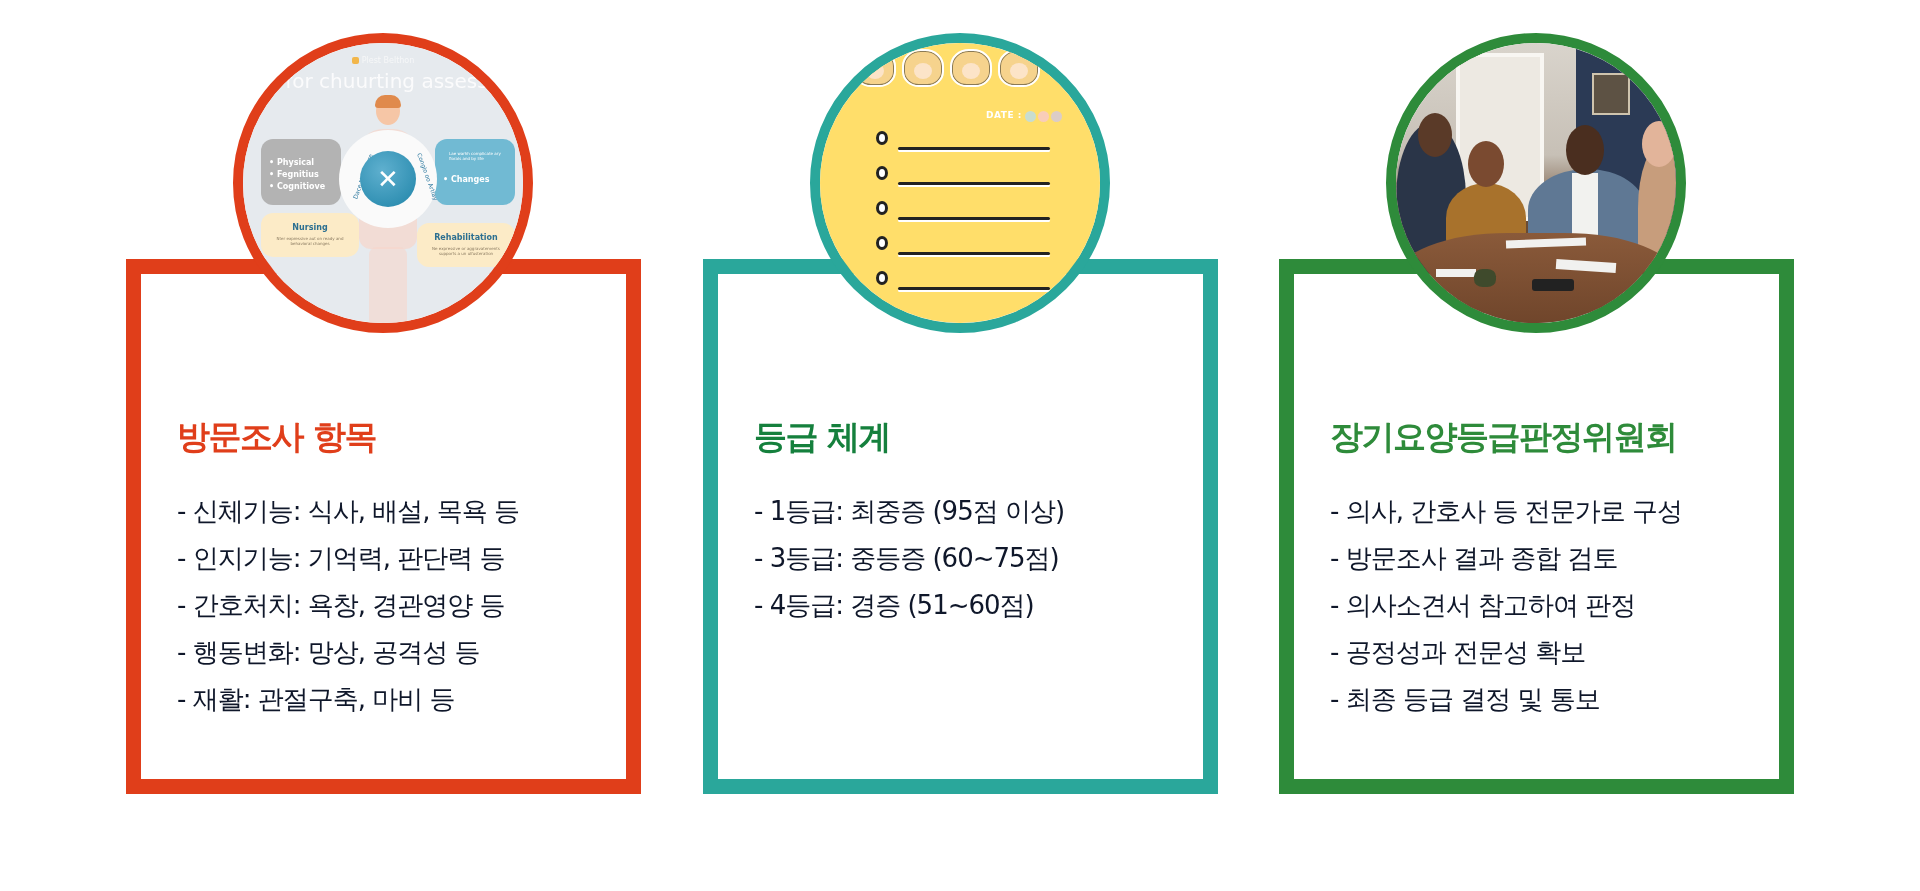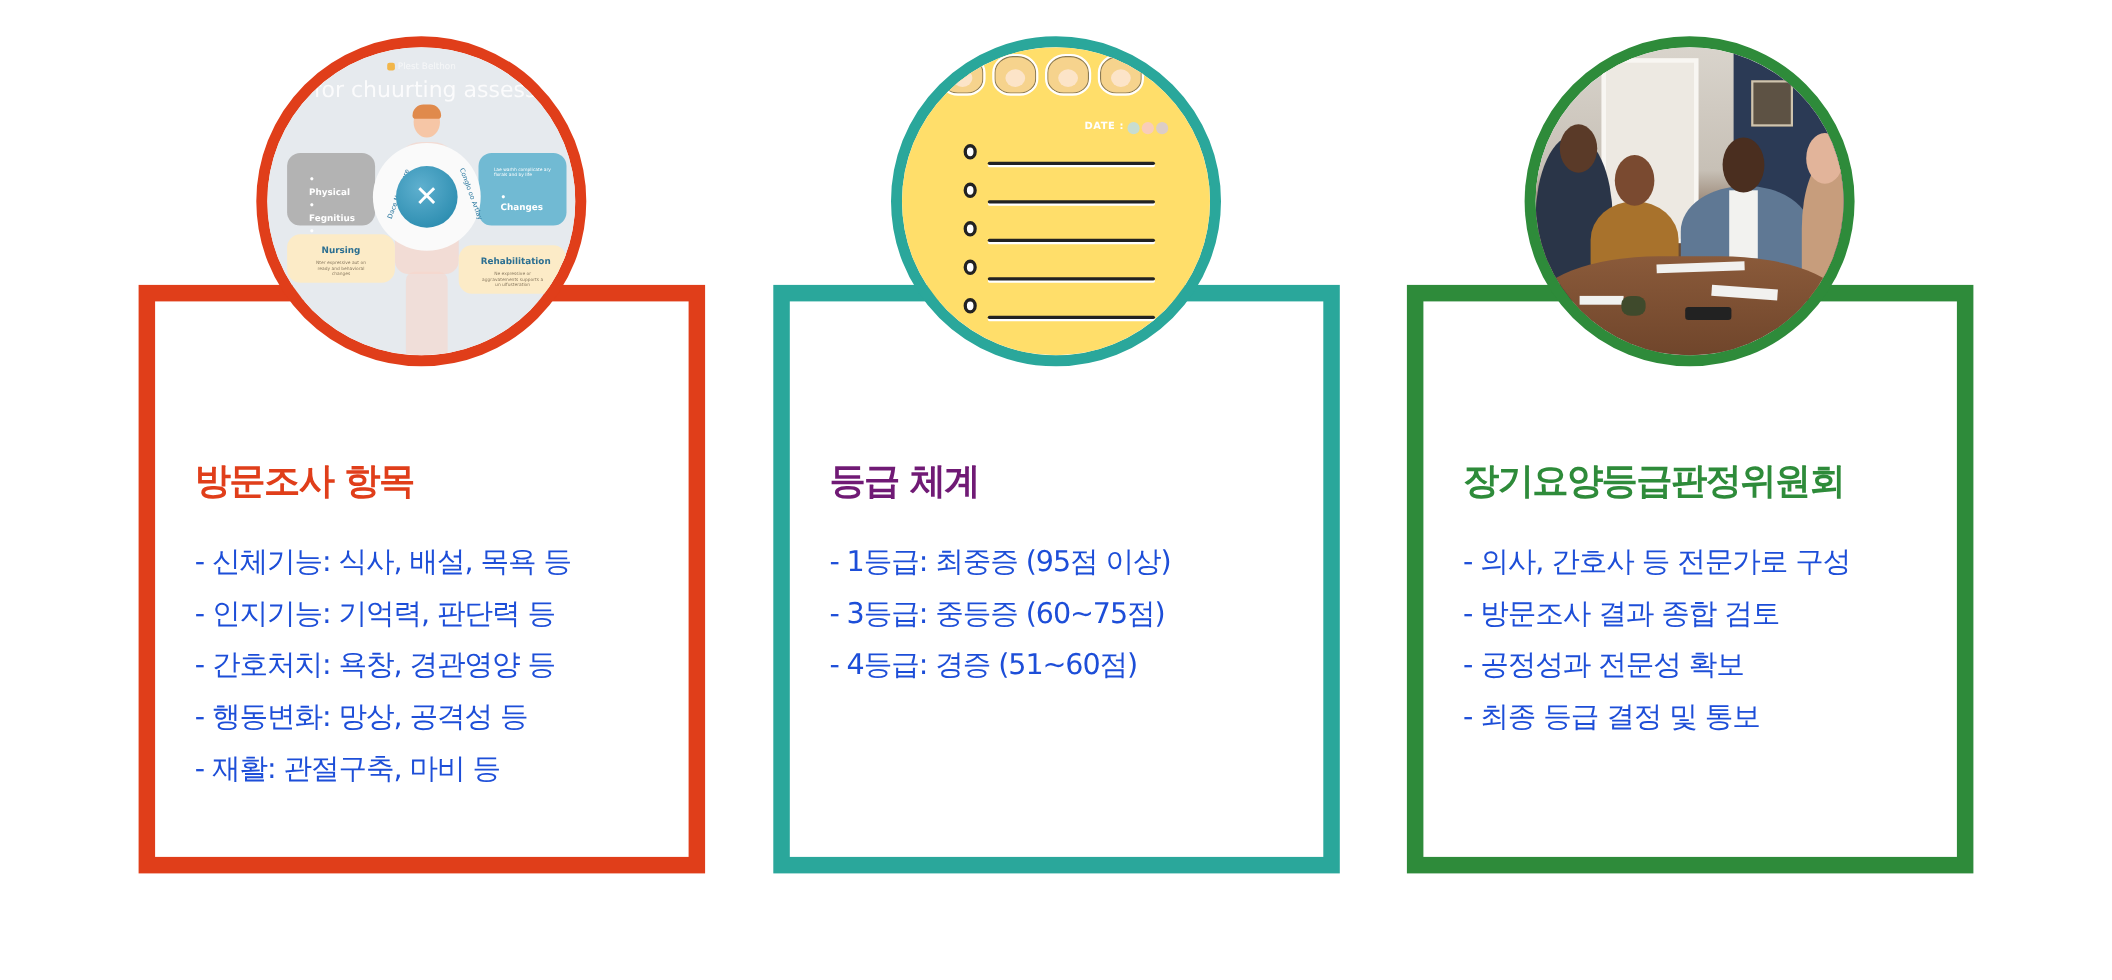--- a/index.html
+++ b/index.html
@@ -4,36 +4,36 @@
 <style>
   html, body { margin:0; padding:0; background:#ffffff; }
   body { width:1920px; height:891px; position:relative; overflow:hidden;
          font-family:"DejaVu Sans","Liberation Sans",sans-serif; }
 
   .card { position:absolute; top:259px; width:515px; height:535px; box-sizing:border-box;
           border:15px solid; background:#ffffff; }
   .card-title { position:absolute; left:36px; top:143px; margin:0; font-size:33px; font-weight:bold;
                 letter-spacing:-1.5px; white-space:nowrap; line-height:40px; }
   .card-list { position:absolute; left:36px; top:214px; margin:0; padding:0; list-style:none; }
-  .card-list li { font-size:26px; line-height:47px; color:#1d4ed8; letter-spacing:-1px; white-space:nowrap; }
+  .card-list li { font-size:26px; line-height:47px; color:#0f172a; letter-spacing:-1px; white-space:nowrap; }
 
   .circle { position:absolute; top:33px; width:300px; height:300px; border-radius:50%;
             box-sizing:border-box; border:10px solid; overflow:hidden; z-index:2; }
 
   
   .c1-bg { position:absolute; inset:0; background:#e6eaee; }
   .c1-brand { position:absolute; top:13px; left:0; right:0; text-align:center; font-size:8px; color:#f6f7f8; }
   .c1-brand .dot { display:inline-block; width:7px; height:7px; background:#f2b64a; border-radius:2px; margin-right:3px; vertical-align:-1px; }
   .c1-heading { position:absolute; top:26px; left:-20px; width:340px; text-align:center; font-size:20px; color:#fbfbfc; white-space:nowrap; }
   .c1-body { position:absolute; left:122px; top:54px; width:46px; height:230px; }
   .c1-head { position:absolute; left:11px; top:0; width:24px; height:28px; border-radius:50%; background:#f6c6a6; }
   .c1-hair { position:absolute; left:10px; top:-2px; width:26px; height:13px; border-radius:13px 13px 4px 4px; background:#e08a4c; }
   .c1-torso { position:absolute; left:-6px; top:32px; width:58px; height:120px; border-radius:24px 24px 12px 12px; background:#f7d6cb; opacity:.7; }
   .c1-legs { position:absolute; left:4px; top:150px; width:38px; height:80px; border-radius:8px; background:#f7d6cb; opacity:.6; }
-  .c1-box { position:absolute; border-radius:12px; font-size:8px; padding:10px 20px; box-sizing:border-box; }
+  .c1-box { position:absolute; border-radius:12px; font-size:8px; padding:10px 8px; box-sizing:border-box; }
   .c1-grey { left:18px; top:96px; width:80px; height:66px; background:#b3b3b3; color:#fff; font-weight:bold; line-height:12px; padding-top:18px; }
   .c1-blue { left:192px; top:96px; width:80px; height:66px; background:#71bad3; color:#fff; font-weight:bold; padding-top:36px; }
   .c1-blue .tiny { font-size:4px; font-weight:normal; line-height:5px; position:absolute; top:12px; left:14px; width:56px; }
   .c1-yellow1 { left:18px; top:170px; width:98px; height:44px; background:#fcebc7; color:#2c6f91; font-weight:bold; text-align:center; }
   .c1-yellow2 { left:174px; top:170px; width:98px; height:44px; background:#fcebc7; color:#2c6f91; font-weight:bold; text-align:center;margin-top:10px; }
   .c1-box .sub { display:block; font-size:4px; font-weight:normal; color:#8a7a60; margin-top:4px; line-height:5px; }
   .c1-ring { position:absolute; left:96px; top:87px; width:98px; height:98px; border-radius:50%; background:#fafafa; }
   .c1-core { position:absolute; left:117px; top:108px; width:56px; height:56px; border-radius:50%;
              background:radial-gradient(circle at 40% 35%, #5fb0cf, #1f84a8); color:#fff; text-align:center; line-height:56px; font-size:26px; font-weight:bold; }
   .c1-ringtxt { position:absolute; font-size:6px; color:#2f7aa0; }
@@ -101,21 +101,21 @@
     <span>Rehabilitation</span>
     <span class="sub">Ne expressive or aggravatements supports a un ulfusteration</span>
   </div>
   <div class="c1-ring"></div>
   <div class="c1-ringtxt" style="left:96px;top:130px;transform:rotate(-70deg);">Dace  Nurgl rore</div>
   <div class="c1-ringtxt" style="left:160px;top:130px;transform:rotate(70deg);">Conglo oo Artlay</div>
   <div class="c1-core">✕</div>
 </div>
 
 <div class="card" style="left:703px;border-color:#2aa79b;">
-  <h2 class="card-title" style="color:#701a75;">등급 체계</h2>
+  <h2 class="card-title" style="color:#15803d;">등급 체계</h2>
   <ul class="card-list">
     <li>- 1등급: 최중증 (95점 이상)</li>
     <li>- 3등급: 중등증 (60~75점)</li>
     <li>- 4등급: 경증 (51~60점)</li>
   </ul>
 </div>
 
 <div class="circle" style="left:810px;border-color:#2aa79b;">
   <div class="c2-bg"></div>
   <div class="c2-faces">
@@ -150,20 +150,21 @@
       <div class="c2-bullet"></div>
       <div class="c2-line"></div>
     </div>
 </div>
 
 <div class="card" style="left:1279px;border-color:#2e8b3a;">
   <h2 class="card-title" style="color:#2e8b3a;">장기요양등급판정위원회</h2>
   <ul class="card-list">
     <li>- 의사, 간호사 등 전문가로 구성</li>
     <li>- 방문조사 결과 종합 검토</li>
+    <li>- 의사소견서 참고하여 판정</li>
     <li>- 공정성과 전문성 확보</li>
     <li>- 최종 등급 결정 및 통보</li>
   </ul>
 </div>
 
 <div class="circle" style="left:1386px;border-color:#2e8b3a;">
   <div class="c3-bg"></div>
   <div class="c3-window"></div>
   <div class="c3-wall"></div>
   <div class="c3-frame"></div>

